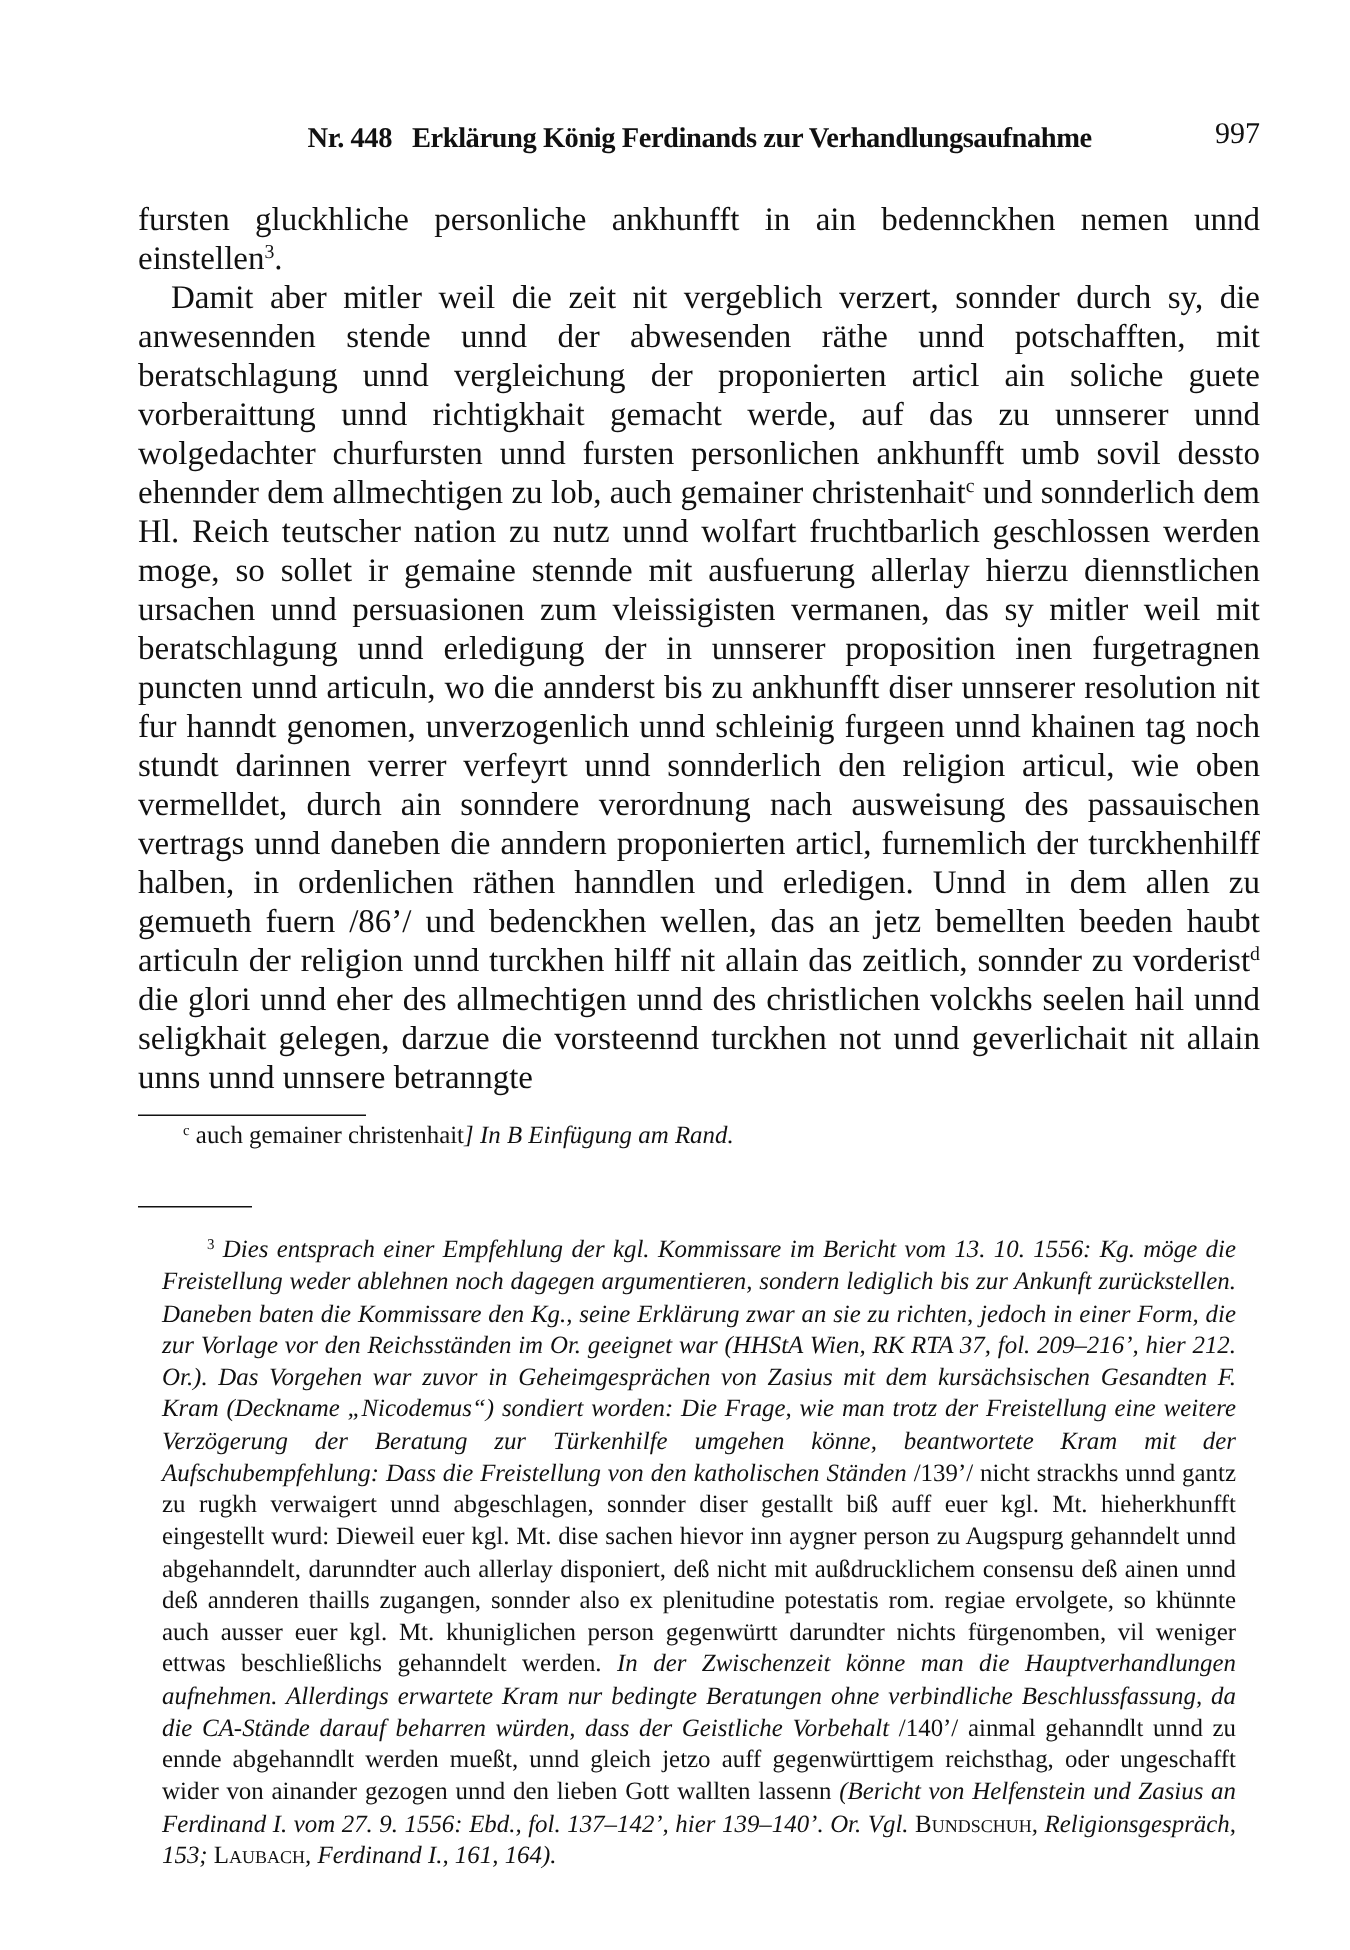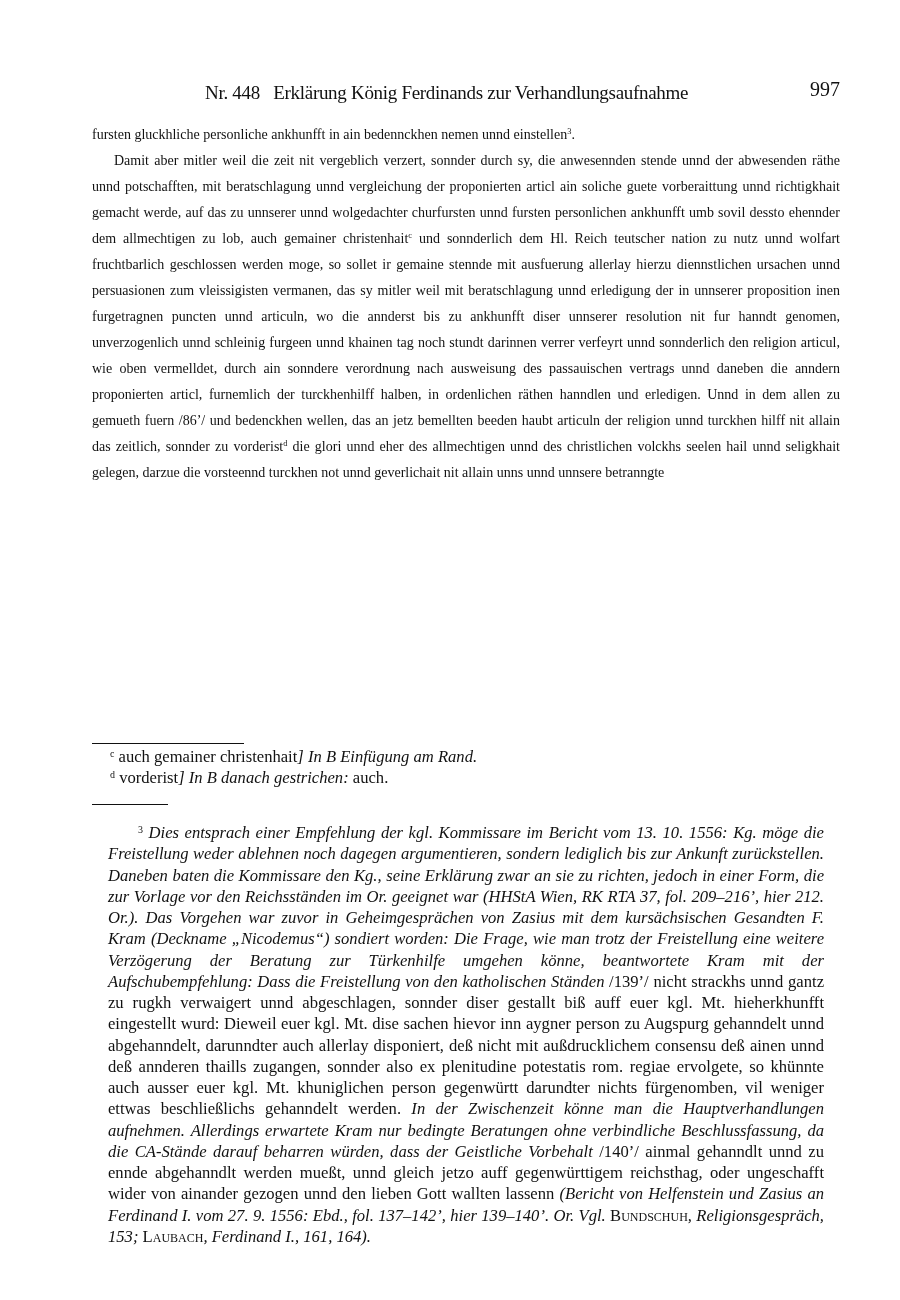--- a/index.html
+++ b/index.html
@@ -1,27 +1,27 @@
 <!DOCTYPE html>
 <html><head>
 <meta charset="utf-8">
 <style>
   html, body { margin: 0; padding: 0; background: #ffffff; }
   body { width: 900px; height: 1300px; position: relative; overflow: hidden;
          font-family: "Liberation Serif", "DejaVu Serif", serif; color: #111; }
   .header { position: absolute; top: 78px; left: 92px; width: 748px; height: 30px; }
-  .running-title { position: absolute; left: 113px; top: 4px; font-size: 19px; letter-spacing: -0.3px; }
+  .running-title { position: absolute; left: 113px; top: 4px; font-size: 19px; letter-spacing: -0.3px; font-weight: bold; }
   .page-number { position: absolute; right: 0; top: 0; font-size: 20px; }
-  .main-text { position: absolute; top: 122px; left: 92px; width: 748px;
-               font-size: 14px; line-height: 26.0px; text-align: justify; hyphens: none; }
+  .main-text { position: absolute; top: 133px; left: 92px; width: 748px;
+               font-size: 22px; line-height: 26.0px; text-align: justify; hyphens: none; }
   .main-text p { margin: 0; }
   .main-text p.indent { text-indent: 22px; }
   sup { font-size: 0.6em; line-height: 0; vertical-align: 0.55em; }
   .rule1 { position: absolute; left: 92px; top: 743px; width: 152px; height: 0; border-top: 1.3px solid #111; }
-  .textual-notes { position: absolute; top: 746px; left: 80px; width: 748px; font-size: 16.6px; line-height: 21px; }
+  .textual-notes { position: absolute; top: 746px; left: 92px; width: 748px; font-size: 16.6px; line-height: 21px; }
   .textual-notes .note { padding-left: 30px; }
   .rule2 { position: absolute; left: 92px; top: 804px; width: 76px; height: 0; border-top: 1.3px solid #111; }
   .factual-notes { position: absolute; top: 806px; left: 92px; width: 748px;
                    font-size: 16.6px; line-height: 21.25px; text-align: justify; }
   .factual-notes p { margin: 16px; text-indent: 30px; }
   i, .it { font-style: italic; }
   .sc { font-variant: small-caps; }
 </style>
 </head>
 <body>
@@ -32,19 +32,18 @@
 </div>
 
 <div class="main-text">
   <p><span>fursten gluckhliche personliche ankhunfft in ain bedennckhen nemen unnd einstellen</span><sup>3</sup><span>.</span></p>
   <p class="indent"><span>Damit aber mitler weil die zeit nit vergeblich verzert, sonnder durch sy, die anwesennden stende unnd der abwesenden räthe unnd potschafften, mit beratschlagung unnd vergleichung der proponierten articl ain soliche guete vorberaittung unnd richtigkhait gemacht werde, auf das zu unnserer unnd wolgedachter churfursten unnd fursten personlichen ankhunfft umb sovil dessto ehennder dem allmechtigen zu lob, auch gemainer christenhait</span><sup>c</sup><span> und sonnderlich dem Hl. Reich teutscher nation zu nutz unnd wolfart fruchtbarlich geschlossen werden moge, so sollet ir gemaine stennde mit ausfuerung allerlay hierzu diennstlichen ursachen unnd persuasionen zum vleissigisten vermanen, das sy mitler weil mit beratschlagung unnd erledigung der in unnserer proposition inen furgetragnen puncten unnd articuln, wo die annderst bis zu ankhunfft diser unnserer resolution nit fur hanndt genomen, unverzogenlich unnd schleinig furgeen unnd khainen tag noch stundt darinnen verrer verfeyrt unnd sonnderlich den religion articul, wie oben vermelldet, durch ain sonndere verordnung nach ausweisung des passauischen vertrags unnd daneben die anndern proponierten articl, furnemlich der turckhenhilff halben, in ordenlichen räthen hanndlen und erledigen. Unnd in dem allen zu gemueth fuern /86’/ und bedenckhen wellen, das an jetz bemellten beeden haubt articuln der religion unnd turckhen hilff nit allain das zeitlich, sonnder zu vorderist</span><sup>d</sup><span> die glori unnd eher des allmechtigen unnd des christlichen volckhs seelen hail unnd seligkhait gelegen, darzue die vorsteennd turckhen not unnd geverlichait nit allain unns unnd unnsere betranngte</span></p>
 </div>
 
 <div class="rule1"></div>
 <div class="textual-notes">
   <div class="note"><sup>c</sup> <span>auch gemainer christenhait</span><i>]</i><i> In B Einfügung am Rand.</i></div>
-  <div class="note"><sup>d</sup> <span>vorderist</span><i>]</i><i> In B danach gestrichen:</i><span> auch.</span></div>
 </div>
 
 <div class="rule2"></div>
 <div class="factual-notes">
   <p><sup>3</sup><i> Dies entsprach einer Empfehlung der kgl. Kommissare im Bericht vom 13. 10. 1556: Kg. möge die Freistellung weder ablehnen noch dagegen argumentieren, sondern lediglich bis zur Ankunft zurückstellen. Daneben baten die Kommissare den Kg., seine Erklärung zwar an sie zu richten, jedoch in einer Form, die zur Vorlage vor den Reichsständen im Or. geeignet war (HHStA Wien, RK RTA 37, fol. 209–216’, hier 212. Or.). Das Vorgehen war zuvor in Geheimgesprächen von Zasius mit dem kursächsischen Gesandten F. Kram (Deckname „Nicodemus“) sondiert worden: Die Frage, wie man trotz der Freistellung eine weitere Verzögerung der Beratung zur Türkenhilfe umgehen könne, beantwortete Kram mit der Aufschubempfehlung: Dass die Freistellung von den katholischen Ständen </i><span>/139’/ nicht strackhs unnd gantz zu rugkh verwaigert unnd abgeschlagen, sonnder diser gestallt biß auff euer kgl. Mt. hieherkhunfft eingestellt wurd: Dieweil euer kgl. Mt. dise sachen hievor inn aygner person zu Augspurg gehanndelt unnd abgehanndelt, darunndter auch allerlay disponiert, deß nicht mit außdrucklichem consensu deß ainen unnd deß annderen thaills zugangen, sonnder also ex plenitudine potestatis rom. regiae ervolgete, so khünnte auch ausser euer kgl. Mt. khuniglichen person gegenwürtt darundter nichts fürgenomben, vil weniger ettwas beschließlichs gehanndelt werden. </span><i>In der Zwischenzeit könne man die Hauptverhandlungen aufnehmen. Allerdings erwartete Kram nur bedingte Beratungen ohne verbindliche Beschlussfassung, da die CA-Stände darauf beharren würden, dass der Geistliche Vorbehalt </i><span>/140’/ ainmal gehanndlt unnd zu ennde abgehanndlt werden mueßt, unnd gleich jetzo auff gegenwürttigem reichsthag, oder ungeschafft wider von ainander gezogen unnd den lieben Gott wallten lassenn </span><i>(Bericht von Helfenstein und Zasius an Ferdinand I. vom 27. 9. 1556: Ebd., fol. 137–142’, hier 139–140’. Or. Vgl. </i><span class="sc">Bundschuh</span><i>, Religionsgespräch, 153; </i><span class="sc">Laubach</span><i>, Ferdinand I., 161, 164).</i></p>
 </div>
 
 </body></html>

